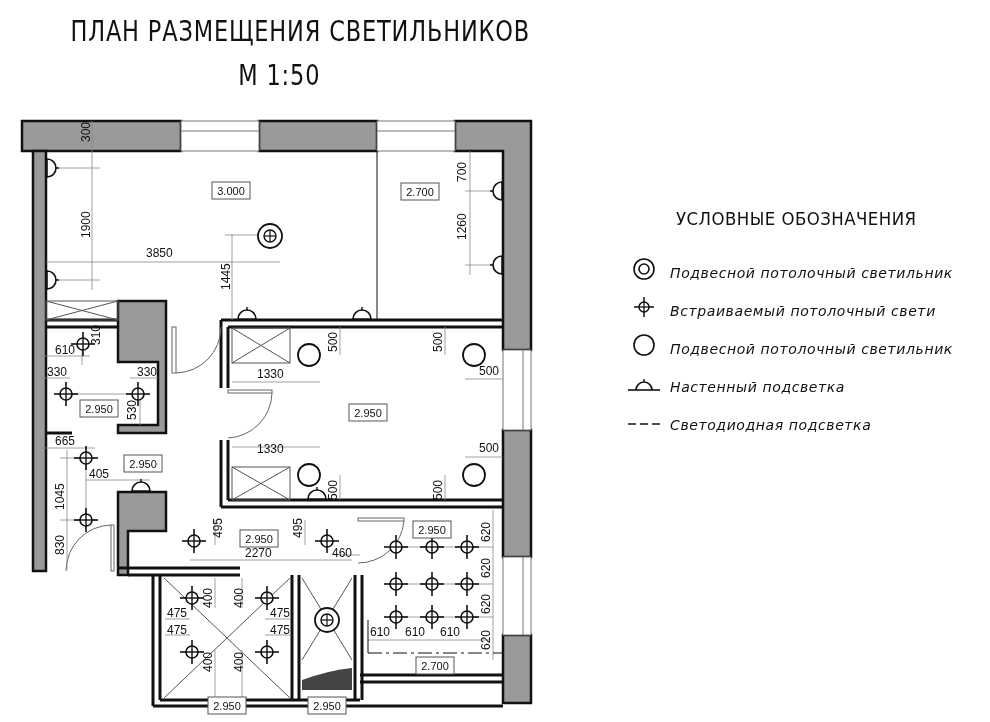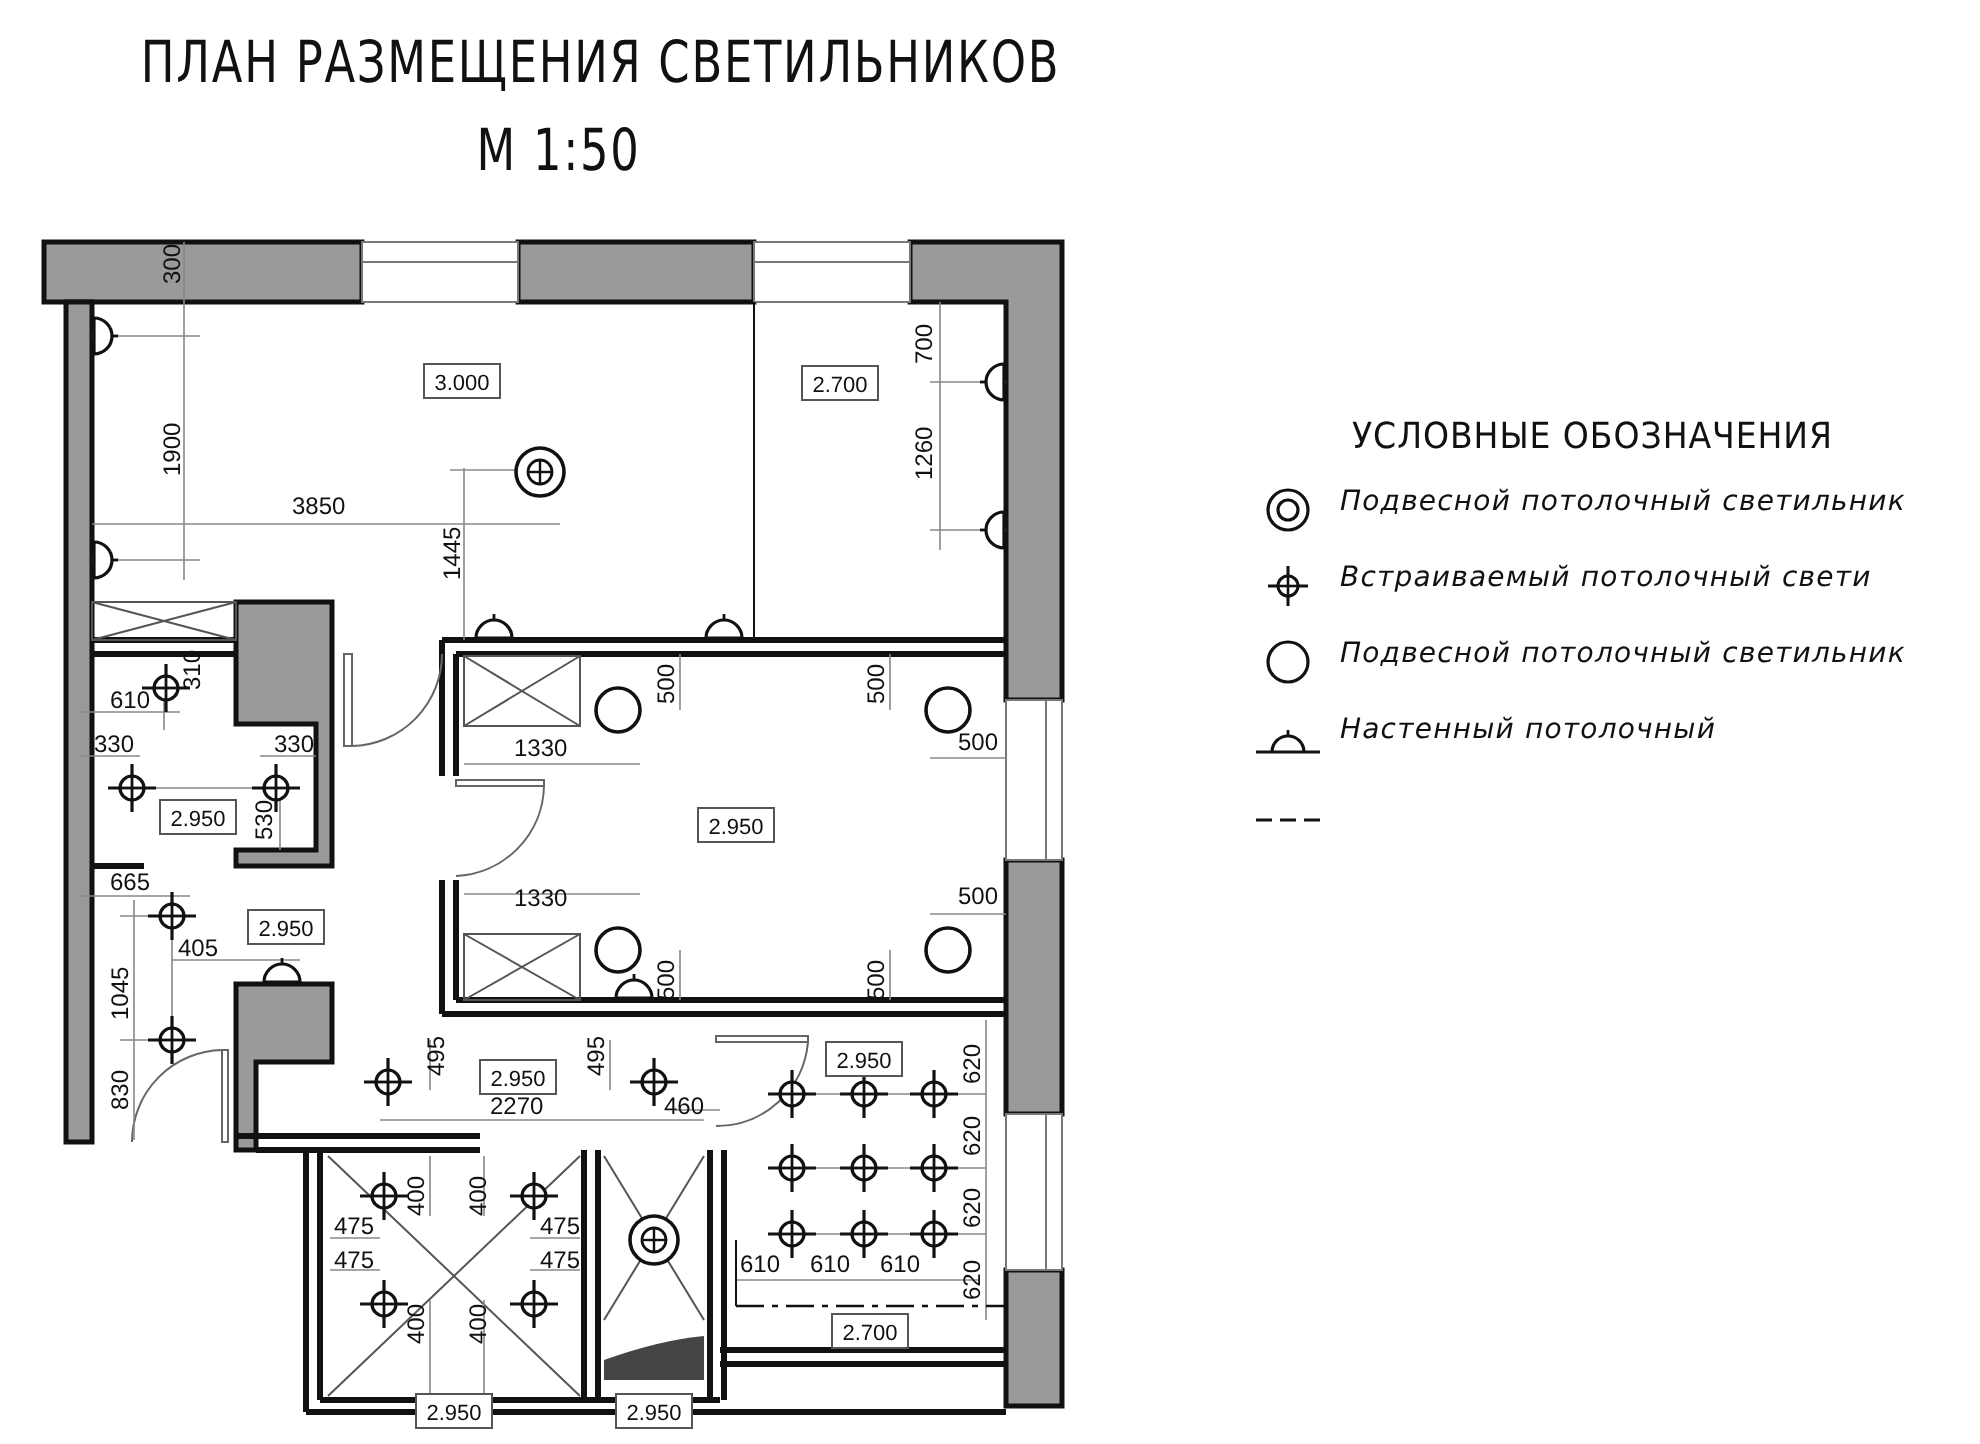--- a/index.html
+++ b/index.html
@@ -7,21 +7,21 @@
          font-family: "DejaVu Sans", sans-serif; color: #111; }
   .title { position: absolute; left: 0; width: 600px; text-align: center;
            font-family: "DejaVu Sans Condensed", "DejaVu Sans", sans-serif;
            font-weight: normal; letter-spacing: 1px; color: #111; }
   .title.main { top: 14px; font-size: 29px; transform: scaleX(0.86); transform-origin: 302px 0; }
   .title.scale { top: 58px; font-size: 29px; left: 0; width: 560px; transform: scaleX(0.86); transform-origin: 275px 0; }
   svg { position: absolute; left: 0; top: 0; }
   .legend { position: absolute; left: 624px; top: 208px; width: 330px; }
   .legend-title { font-size: 18px; letter-spacing: 0.5px; margin-left: 52px; margin-bottom: 14px; color: #111;
                   transform: scaleX(0.92); transform-origin: 0 0; white-space: nowrap; }
-  .legend-item { display: flex; align-items: flex-start; height: 38px; white-space: nowrap; }
+  .legend-item { display: flex; align-items: flex-end; height: 38px; white-space: nowrap; }
   .legend-icon { width: 40px; height: 24px; flex: 0 0 40px; display: flex; align-items: center; justify-content: center; }
   .legend-label { font-size: 14px; font-style: italic; letter-spacing: 0.6px; margin-left: 6px; color: #111; overflow: hidden; }
   .dim { font-family: "Liberation Sans", sans-serif; font-size: 12px; fill: #111; }
   .mark { font-family: "Liberation Sans", sans-serif; font-size: 11px; fill: #111; }
 </style>
 </head>
 <body>
 
 <div class="title main">ПЛАН РАЗМЕЩЕНИЯ СВЕТИЛЬНИКОВ</div>
 <div class="title scale">М 1:50</div>
@@ -359,22 +359,23 @@
     <span class="legend-label">Подвесной потолочный светильник</span>
   </div>
   <div class="legend-item">
     <span class="legend-icon">
       <svg width="34" height="18" viewBox="-17 -12 34 18" style="position:static">
           <line x1="-16" y1="4" x2="16" y2="4" stroke="#111" stroke-width="1.6"></line>
           <path d="M -8 4 A 8 8 0 0 1 8 4" fill="none" stroke="#111" stroke-width="1.6"></path>
           <line x1="0" y1="-4" x2="0" y2="-7" stroke="#111" stroke-width="1.4"></line>
         </svg>
     </span>
-    <span class="legend-label">Настенный потолочный</span>
+    <span class="legend-label">Настенный подсветка</span>
   </div>
   <div class="legend-item">
     <span class="legend-icon">
       <svg width="34" height="10" viewBox="0 0 34 10" style="position:static">
           <line x1="1" y1="8" x2="33" y2="8" stroke="#111" stroke-width="1.6" stroke-dasharray="8 4"></line>
         </svg>
     </span>
+    <span class="legend-label">Светодиодная подсветка</span>
   </div>
 </div>
 
 </body></html>

